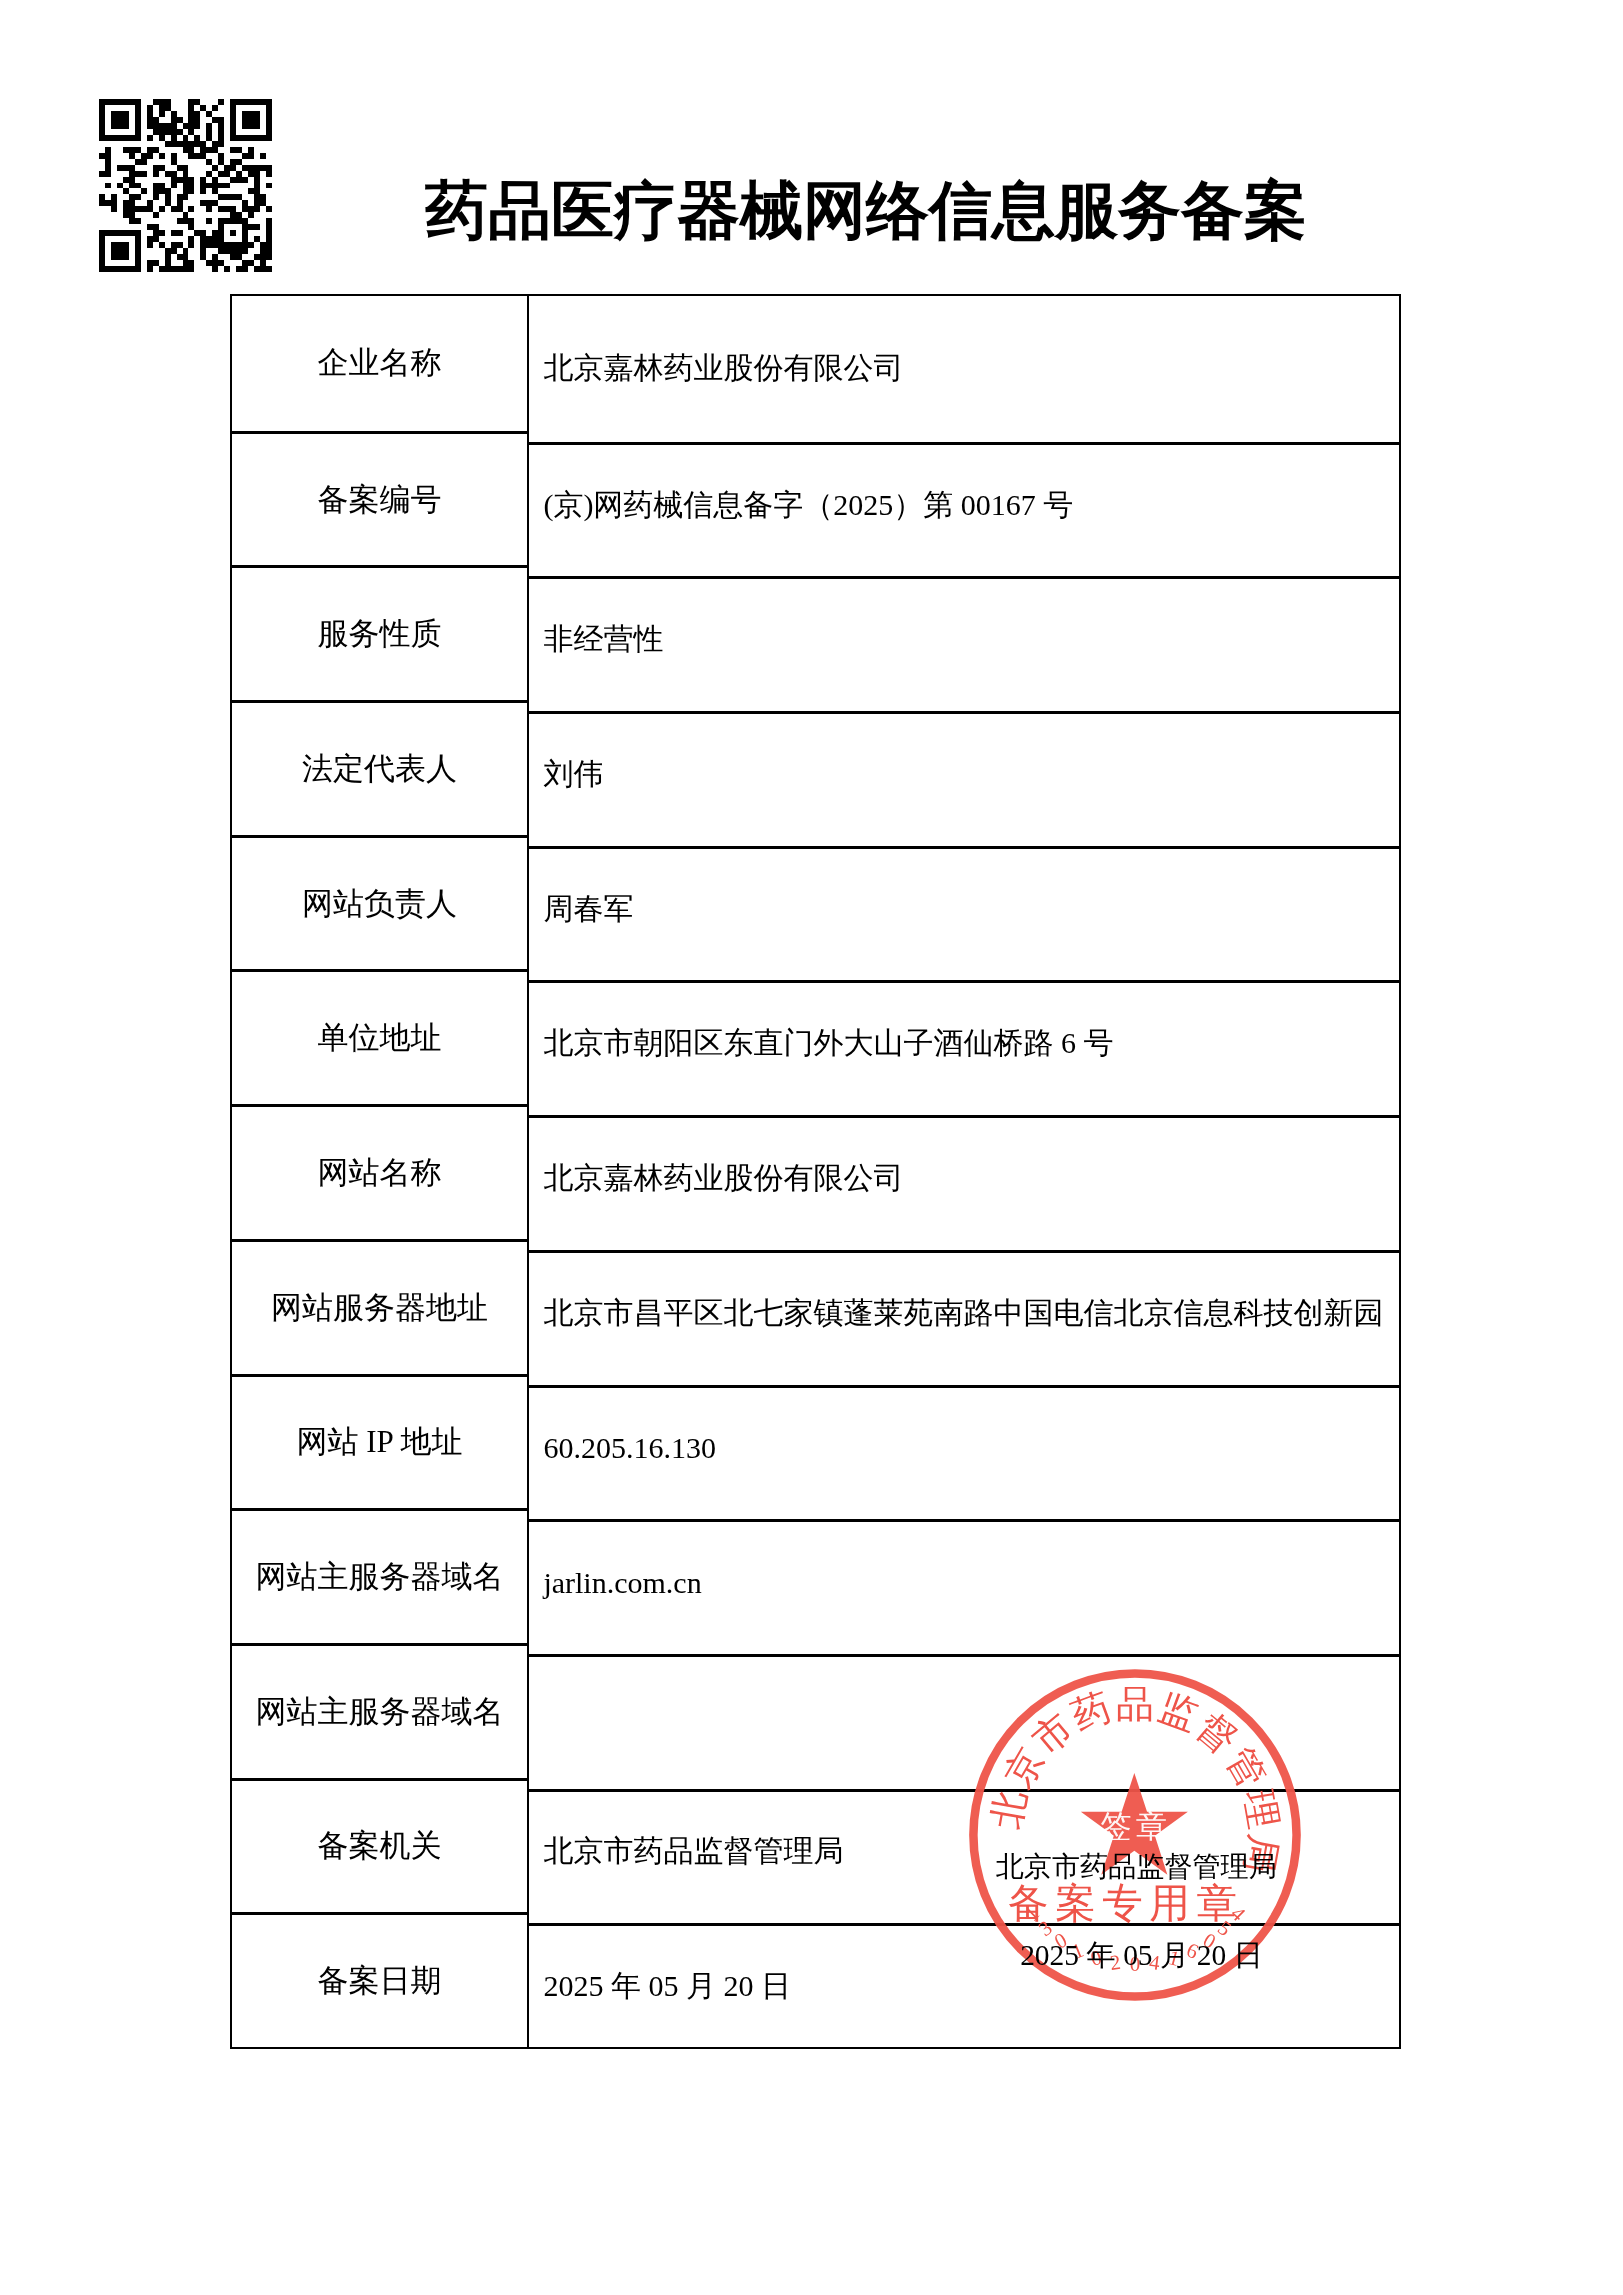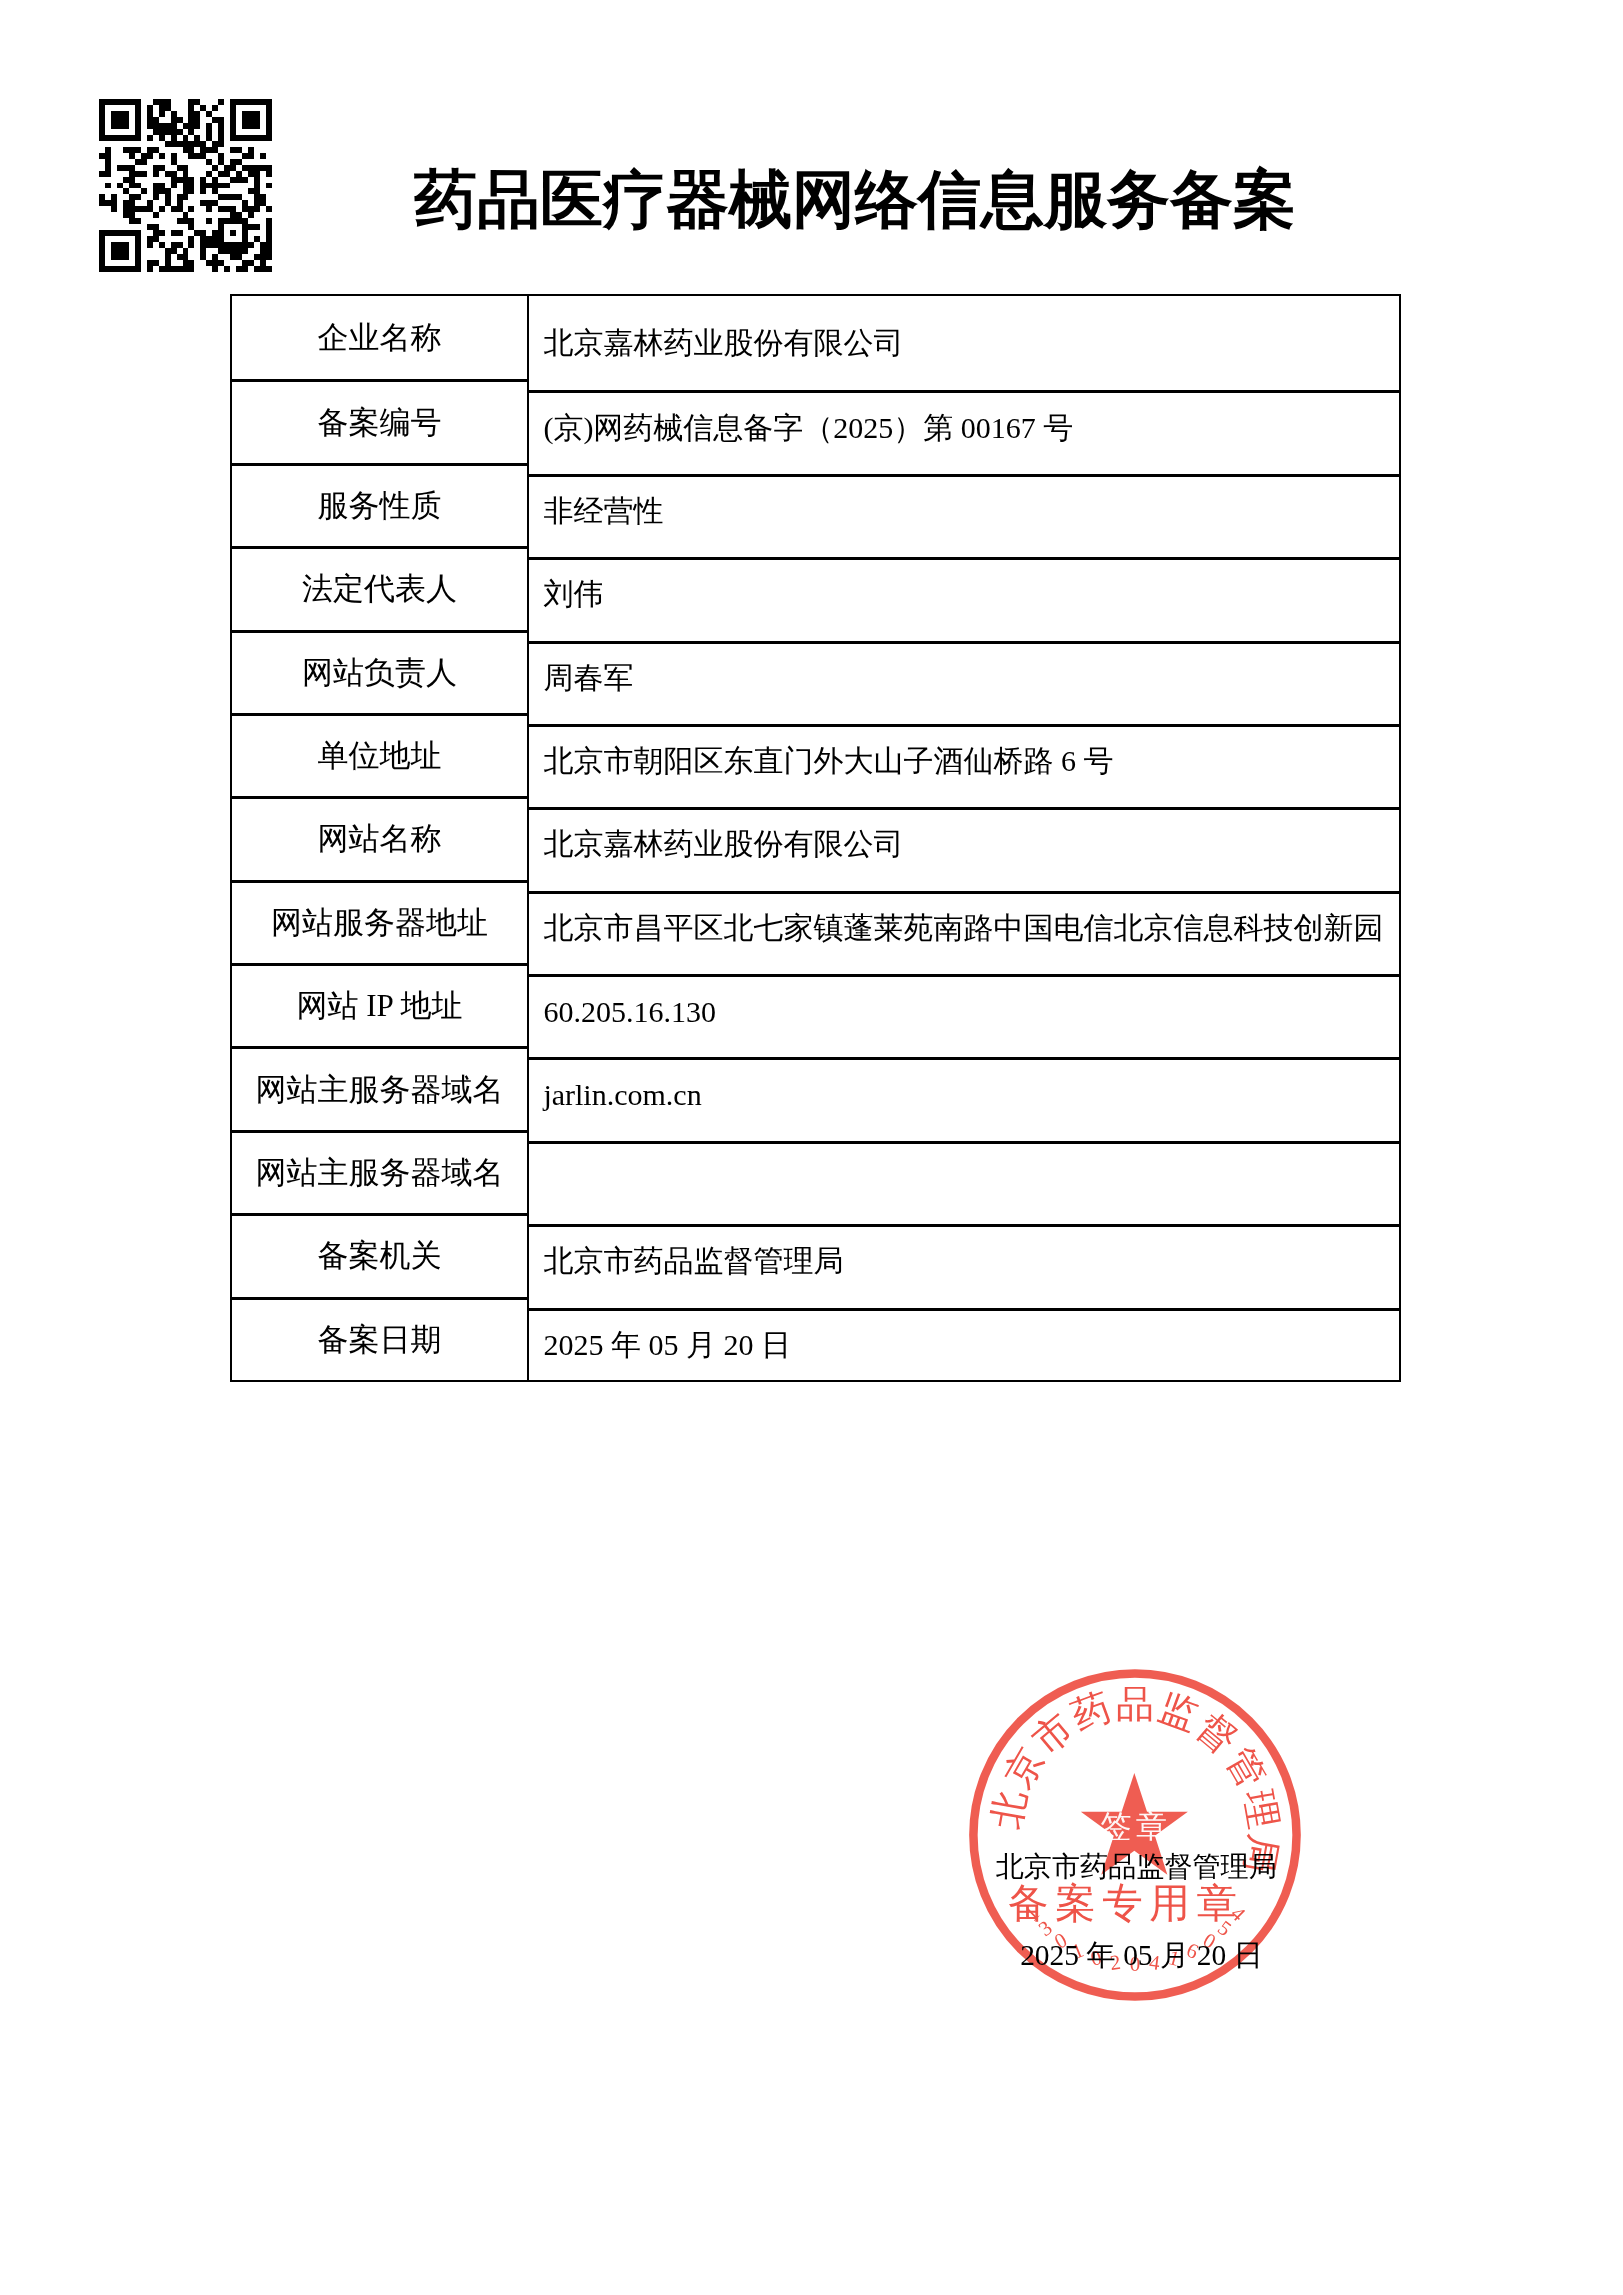--- a/index.html
+++ b/index.html
@@ -4,25 +4,25 @@
 <style>
   html,body{margin:0;padding:0;}
   body{
     width:1623px;height:2295px;background:#ffffff;position:relative;
     font-family:"Liberation Serif","DejaVu Serif",serif;color:#000;
   }
   .page{position:absolute;inset:0;overflow:hidden;}
   .qr{position:absolute;left:99px;top:99px;width:173px;height:173px;}
   .qr svg{width:100%;height:100%;shape-rendering:crispEdges;}
   .title{
-    position:absolute;left:414px;top:164px;margin:0;
+    position:absolute;left:414px;top:164px;margin:11px;
     font-size:63px;font-weight:700;line-height:1.15;white-space:nowrap;color:#000;
   }
   .info-table{
-    position:absolute;left:230px;top:294px;width:1171px;height:1088px;
+    position:absolute;left:230px;top:294px;width:1171px;height:1755px;
     border:2.6px solid #000;box-sizing:border-box;
     display:grid;grid-template-columns:297px 1fr;grid-auto-rows:1fr;
     background:transparent;
   }
   .cell{display:flex;align-items:center;box-sizing:border-box;min-width:0;}
   .cell.label{justify-content:center;border-right:2px solid #000;font-size:31px;text-align:center;}
   .cell.value{justify-content:flex-start;padding-left:14.4px;font-size:30px;white-space:nowrap;margin-top:11px;}
   .cell.rowline{border-top:3.3px solid #000;}
   .seal-svg{position:absolute;left:0;top:0;width:1623px;height:2295px;pointer-events:none;}
   .seal-svg text{font-family:"Liberation Serif","DejaVu Serif",serif;}

